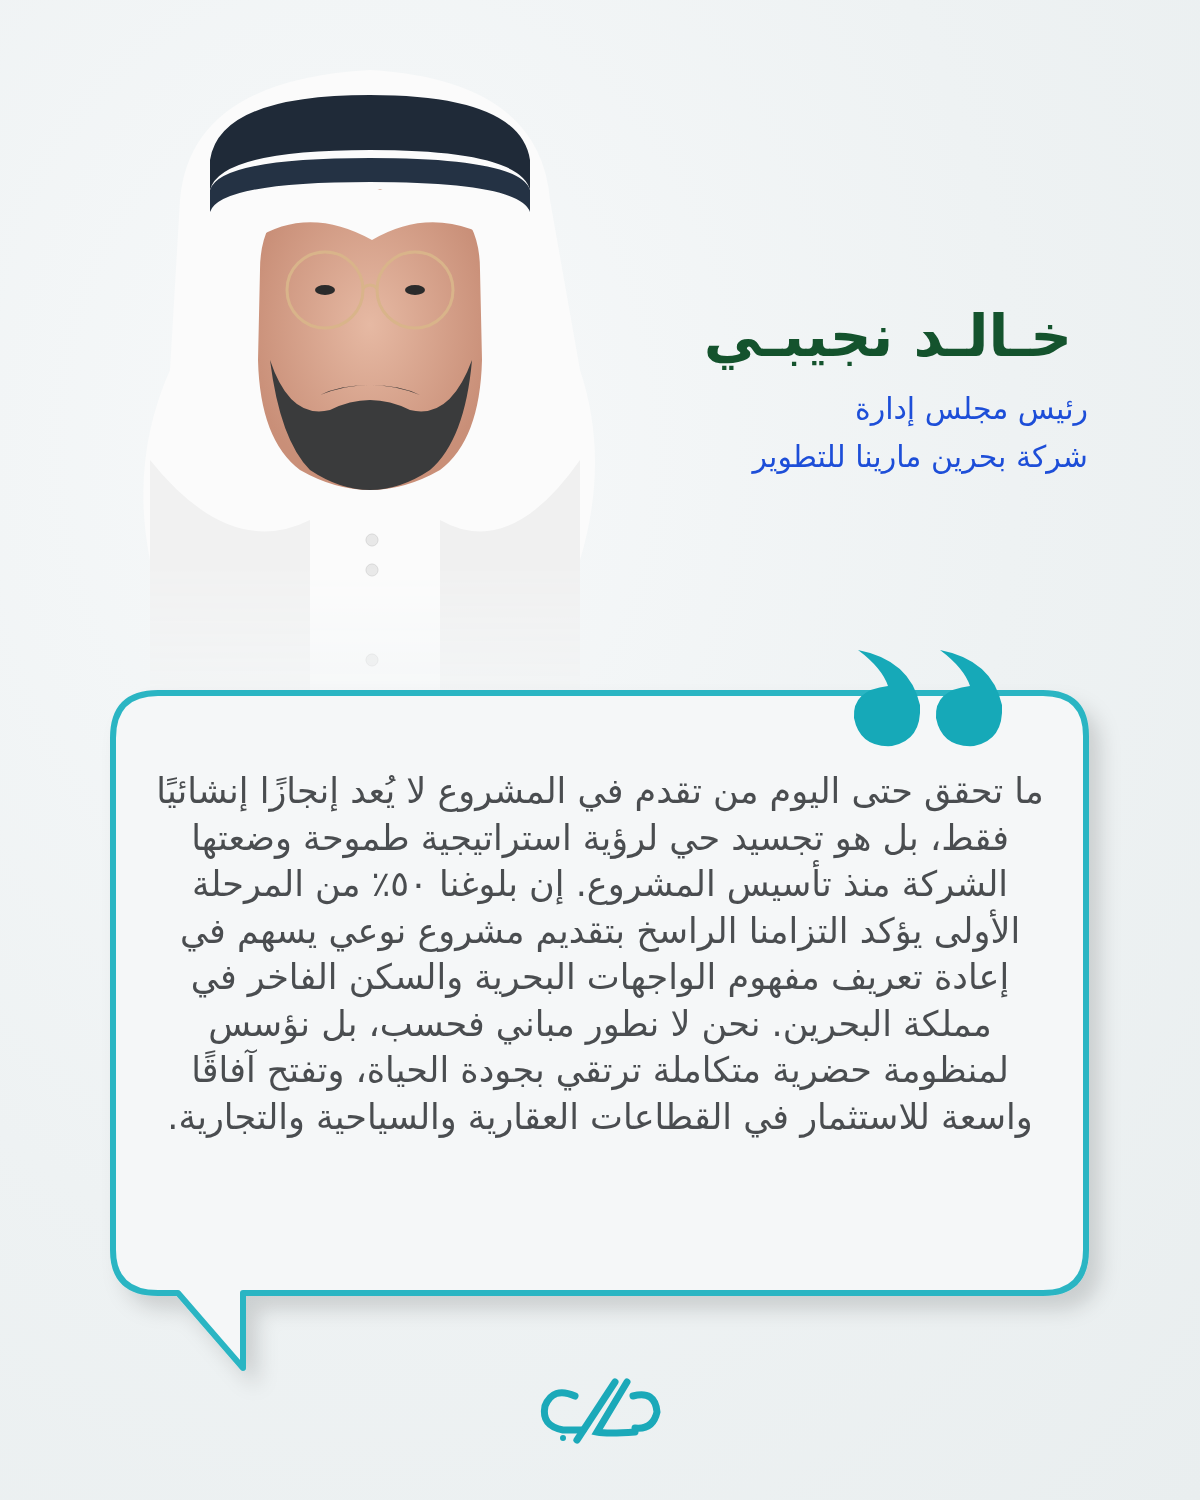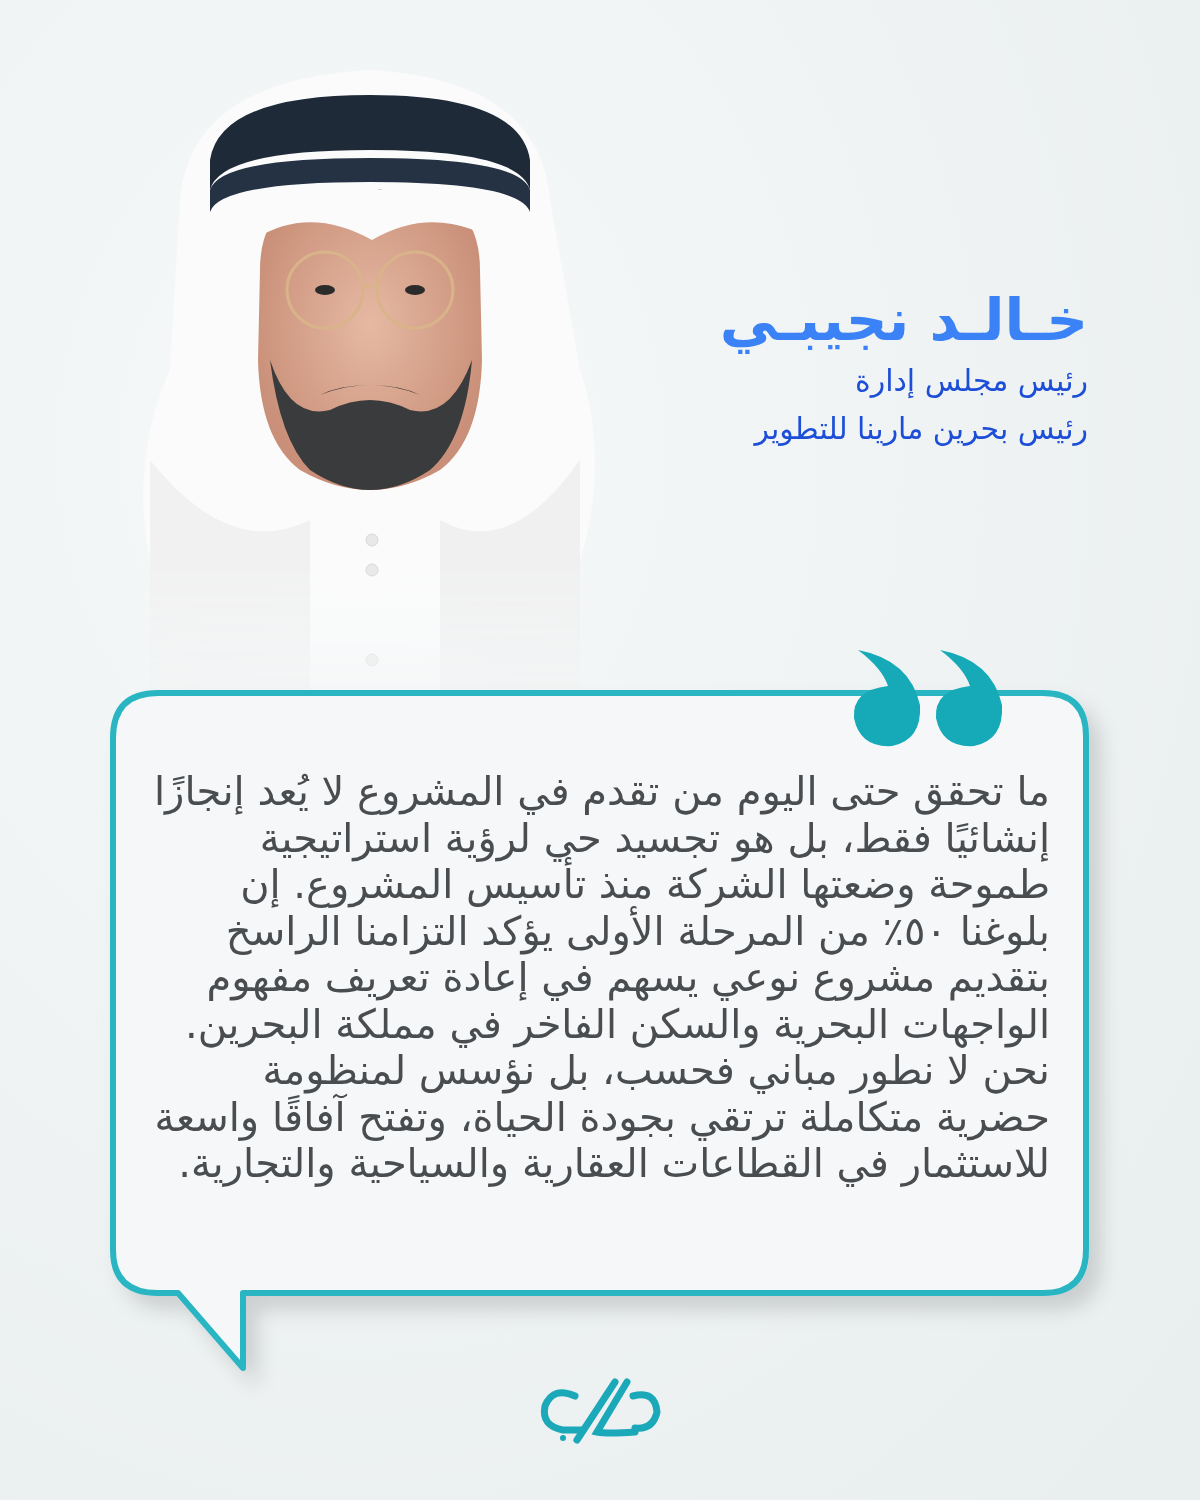--- a/index.html
+++ b/index.html
@@ -3,28 +3,28 @@
   <meta charset="utf-8">
   <style>
     html, body { margin:0; padding:0; }
     body {
       width:1200px; height:1500px; position:relative; overflow:hidden;
       background: radial-gradient(ellipse at 30% 30%, #f7f9fa 0%, #eef2f3 55%, #e9eeef 100%);
       font-family: "DejaVu Sans", sans-serif;
     }
     .portrait { position:absolute; left:110px; top:40px; width:520px; height:700px; }
     .name-block { position:absolute; right:112px; top:285px; text-align:right; direction:rtl; }
-    .name { font-size:58px; font-weight:bold; color:#3b82f6; margin:0; line-height:70px; letter-spacing:1px; }
+    .name { font-size:58px; font-weight:bold; color:#14532d; margin:16px; line-height:70px; letter-spacing:1px; }
     .role { font-size:30px; color:#1d4ed8; line-height:44px; margin-top:4px; }
     .bubble-svg { position:absolute; left:0; top:0; }
     .quote-icon { position:absolute; left:850px; top:640px; width:160px; height:110px; }
     .quote-text {
       position:absolute; left:150px; top:768px; width:900px;
-      direction:rtl; text-align:right;
-      font-size:40px; line-height:46.5px; color:#4a4d50;
+      direction:rtl; text-align:center;
+      font-size:35px; line-height:46.5px; color:#4a4d50;
     }
     .logo { position:absolute; left:535px; top:1378px; width:130px; height:70px; }
   </style>
 </head>
 <body>
 
 <div class="portrait">
   <svg width="520" height="700" viewBox="0 0 520 700">
     <defs>
       <radialGradient id="skin" cx="50%" cy="45%" r="55%">
@@ -65,21 +65,21 @@
       <circle cx="262" cy="500" r="6" fill="#e8e8e8" stroke="#d8d8d8"></circle>
       <circle cx="262" cy="530" r="6" fill="#e8e8e8" stroke="#d8d8d8"></circle>
       <circle cx="262" cy="620" r="6" fill="#e8e8e8" stroke="#d8d8d8"></circle>
     </g>
   </svg>
 </div>
 
 <div class="name-block">
   <h1 class="name">خـالـد نجيبـي</h1>
   <div class="role">رئيس مجلس إدارة</div>
-  <div class="role">رئيس بحرين مارينا للتطوير</div>
+  <div class="role">شركة بحرين مارينا للتطوير</div>
 </div>
 
 <svg class="bubble-svg" width="1200" height="1500" viewBox="0 0 1200 1500">
   <defs>
     <filter id="sh" x="-10%" y="-10%" width="130%" height="130%">
       <feDropShadow dx="12" dy="14" stdDeviation="10" flood-color="#000" flood-opacity="0.14"></feDropShadow>
     </filter>
   </defs>
   <path d="M158 693 L1043 693 Q1086 693 1086 736 L1086 1250 Q1086 1293 1043 1293 L243 1293 L243 1368 L178 1293 L158 1293 Q113 1293 113 1250 L113 738 Q113 693 158 693 Z" fill="#f5f7f8" stroke="#2bb5c3" stroke-width="6" stroke-linejoin="round" filter="url(#sh)"></path>
 </svg>

